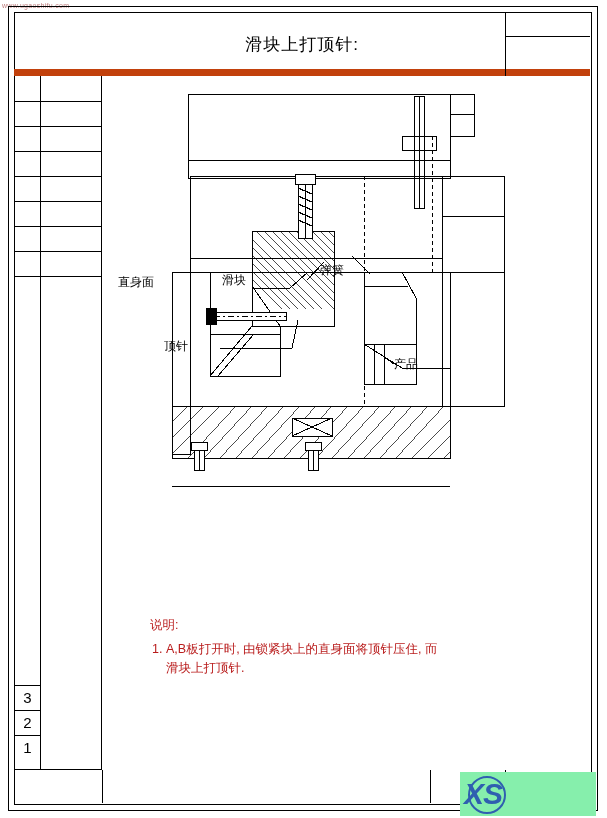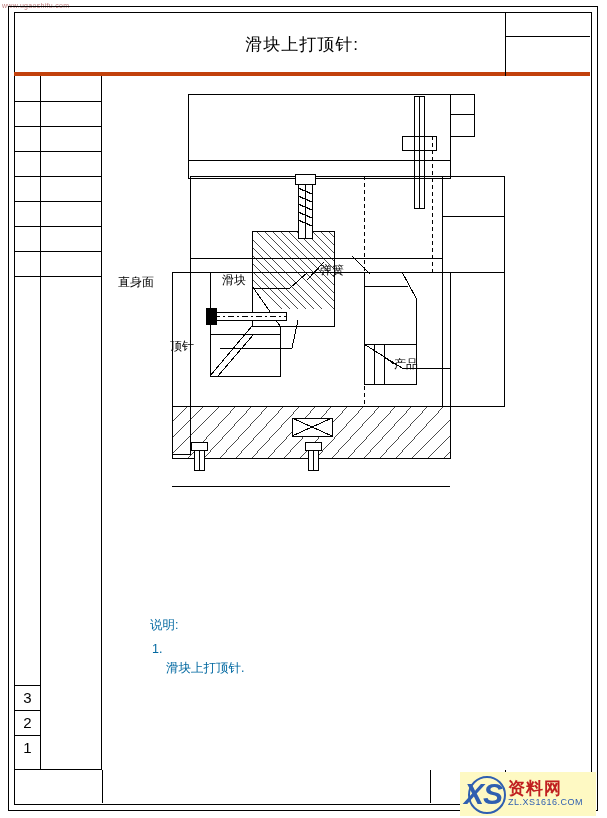--- a/index.html
+++ b/index.html
@@ -40,21 +40,21 @@
     position: absolute;
     left: 14px; top: 12px;
     width: 576px; height: 791px;
     border: 1px solid #000;
   }
   
   .title-row {
     position: absolute;
     left: 14px; top: 12px;
     width: 576px; height: 64px;
-    border-bottom: 4px solid #c2410c;
+    border-bottom: 7px solid #c2410c;
     box-sizing: border-box;
   }
   .title-text {
     position: absolute;
     left: 0; top: 0;
     width: 576px; height: 64px;
     display: flex;
     align-items: center;
     justify-content: center;
     font-size: 17px;
@@ -138,32 +138,32 @@
     font-size: 12px;
     color: #000;
     white-space: nowrap;
     line-height: 1.1;
   }
   
   .note {
     position: absolute;
     left: 150px;
     font-size: 12.5px;
-    color: #0369a1;
+    color: #b91c1c;
     line-height: 1.55;
   }
   .note-title { top: 616px; left: 150px; }
   .note-body  { top: 640px; left: 166px; width: 400px; }
   .note-num   { position: absolute; left: -14px; top: 0; }
   
   .wm-box {
     position: absolute;
     left: 460px; top: 772px;
     width: 136px; height: 44px;
-    background: #fef9c3;
+    background: #86efac;
     display: flex;
     align-items: center;
     justify-content: flex-start;
   }
   .wm-xs {
     font-size: 30px;
     font-style: italic;
     font-weight: bold;
     color: #2f5fb0;
     letter-spacing: -1px;
@@ -353,33 +353,29 @@
         <line x1="268" y1="198" x2="250" y2="180"></line>
         <line x1="118" y1="272" x2="190" y2="272"></line>
         <line x1="190" y1="272" x2="196" y2="244"></line>
         <line x1="292" y1="288" x2="278" y2="278"></line>
       </g>
     </svg>
 
     <div class="lbl" style="left:16px; top:200px;">直身面</div>
     <div class="lbl" style="left:120px; top:198px;">滑块</div>
     <div class="lbl" style="left:218px; top:188px;">弹簧</div>
-    <div class="lbl" style="left:68px; top:264px;">顶针</div>
+    <div class="lbl" style="left:62px; top:264px;">顶针</div>
     <div class="lbl" style="left:292px; top:282px;text-align:center;">产品</div>
   </div>
 
   <div class="note note-title">说明:</div>
   <div class="note note-body">
     <span class="note-num">1.</span>
-    <br>
+    <span>A,B板打开时, 由锁紧块上的直身面将顶针压住, 而</span><br>
     <span>滑块上打顶针.</span>
   </div>
 
   <div class="wm-box">
     <div class="wm-circle"></div>
     <div class="wm-xs">XS</div>
-    <div class="wm-txt">
-      <span class="wm-main">资料网</span>
-      <span class="wm-sub">ZL.XS1616.COM</span>
-    </div>
   </div>
 
 </div>
 
 </body></html>

